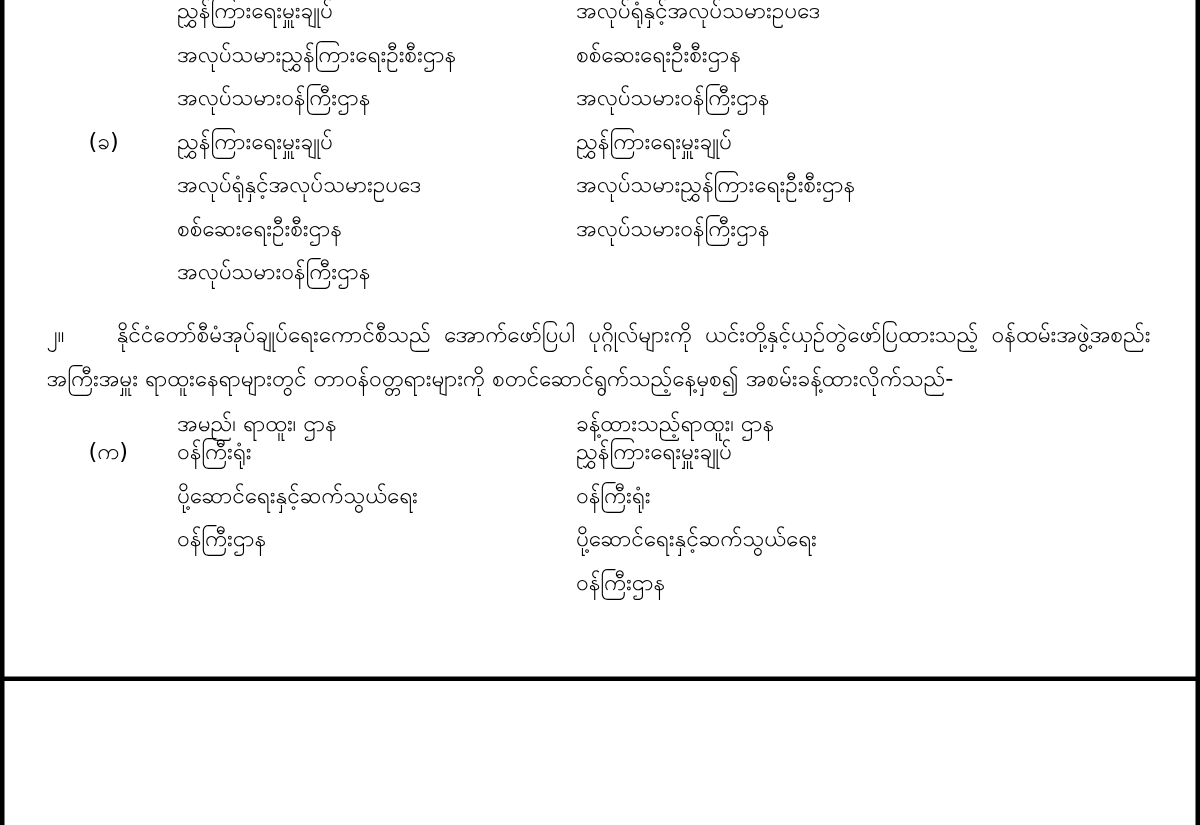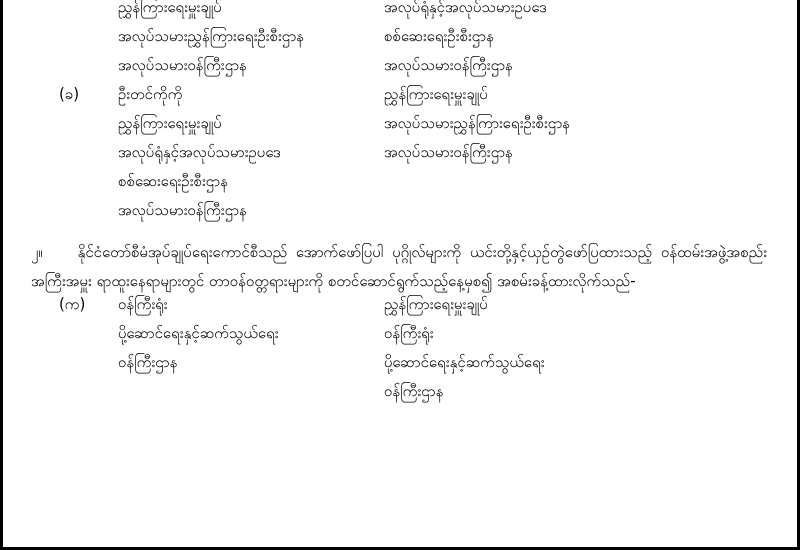--- a/index.html
+++ b/index.html
@@ -10,21 +10,21 @@
   body {
     width: 800px;
     height: 550px;
     overflow: hidden;
     font-family: "DejaVu Sans", "Liberation Sans", sans-serif;
     color: #000000;
   }
   .page {
     position: relative;
     width: 800px;
-    height: 550px;
+    height: 454px;
     background: #ffffff;
     box-sizing: border-box;
   }
   
   .page-frame-left {
     position: absolute;
     left: 0; top: 0;
     width: 3px; height: 550px;
     background: #000000;
   }
@@ -143,38 +143,41 @@
       <div class="col-right">
         <div class="line">အလုပ်ရုံနှင့်အလုပ်သမားဥပဒေ</div>
         <div class="line">စစ်ဆေးရေးဦးစီးဌာန</div>
         <div class="line">အလုပ်သမားဝန်ကြီးဌာန</div>
       </div>
     </div>
 
     <div class="row">
       <div class="marker">(ခ)</div>
       <div class="col-left with-marker">
-        <div class="line">ဦးတင်ကိုကို</div>
         <div class="line">ညွှန်ကြားရေးမှူးချုပ်</div>
         <div class="line">အလုပ်ရုံနှင့်အလုပ်သမားဥပဒေ</div>
         <div class="line">စစ်ဆေးရေးဦးစီးဌာန</div>
         <div class="line">အလုပ်သမားဝန်ကြီးဌာန</div>
       </div>
       <div class="col-right">
         <div class="line">ညွှန်ကြားရေးမှူးချုပ်</div>
         <div class="line">အလုပ်သမားညွှန်ကြားရေးဦးစီးဌာန</div>
         <div class="line">အလုပ်သမားဝန်ကြီးဌာန</div>
       </div>
     </div>
 
     <div class="para">
       <span class="num">၂။</span>
       <span class="para-indent"></span><span>နိုင်ငံတော်စီမံအုပ်ချုပ်ရေးကောင်စီသည် အောက်ဖော်ပြပါ ပုဂ္ဂိုလ်များကို ယင်းတို့နှင့်ယှဉ်တွဲဖော်ပြထားသည့် ဝန်ထမ်းအဖွဲ့အစည်းအကြီးအမှူး ရာထူးနေရာများတွင် တာဝန်ဝတ္တရားများကို စတင်ဆောင်ရွက်သည့်နေ့မှစ၍ အစမ်းခန့်ထားလိုက်သည်-</span>
     </div>
 
+    <div class="head-row">
+      <div class="head-left">အမည်၊ ရာထူး၊ ဌာန</div>
+      <div class="head-right">ခန့်ထားသည့်ရာထူး၊ ဌာန</div>
+    </div>
 
     <div class="row">
       <div class="marker">(က)</div>
       <div class="col-left with-marker">
         <div class="line">ဝန်ကြီးရုံး</div>
         <div class="line">ပို့ဆောင်ရေးနှင့်ဆက်သွယ်ရေး</div>
         <div class="line">ဝန်ကြီးဌာန</div>
       </div>
       <div class="col-right">
         <div class="line">ညွှန်ကြားရေးမှူးချုပ်</div>

